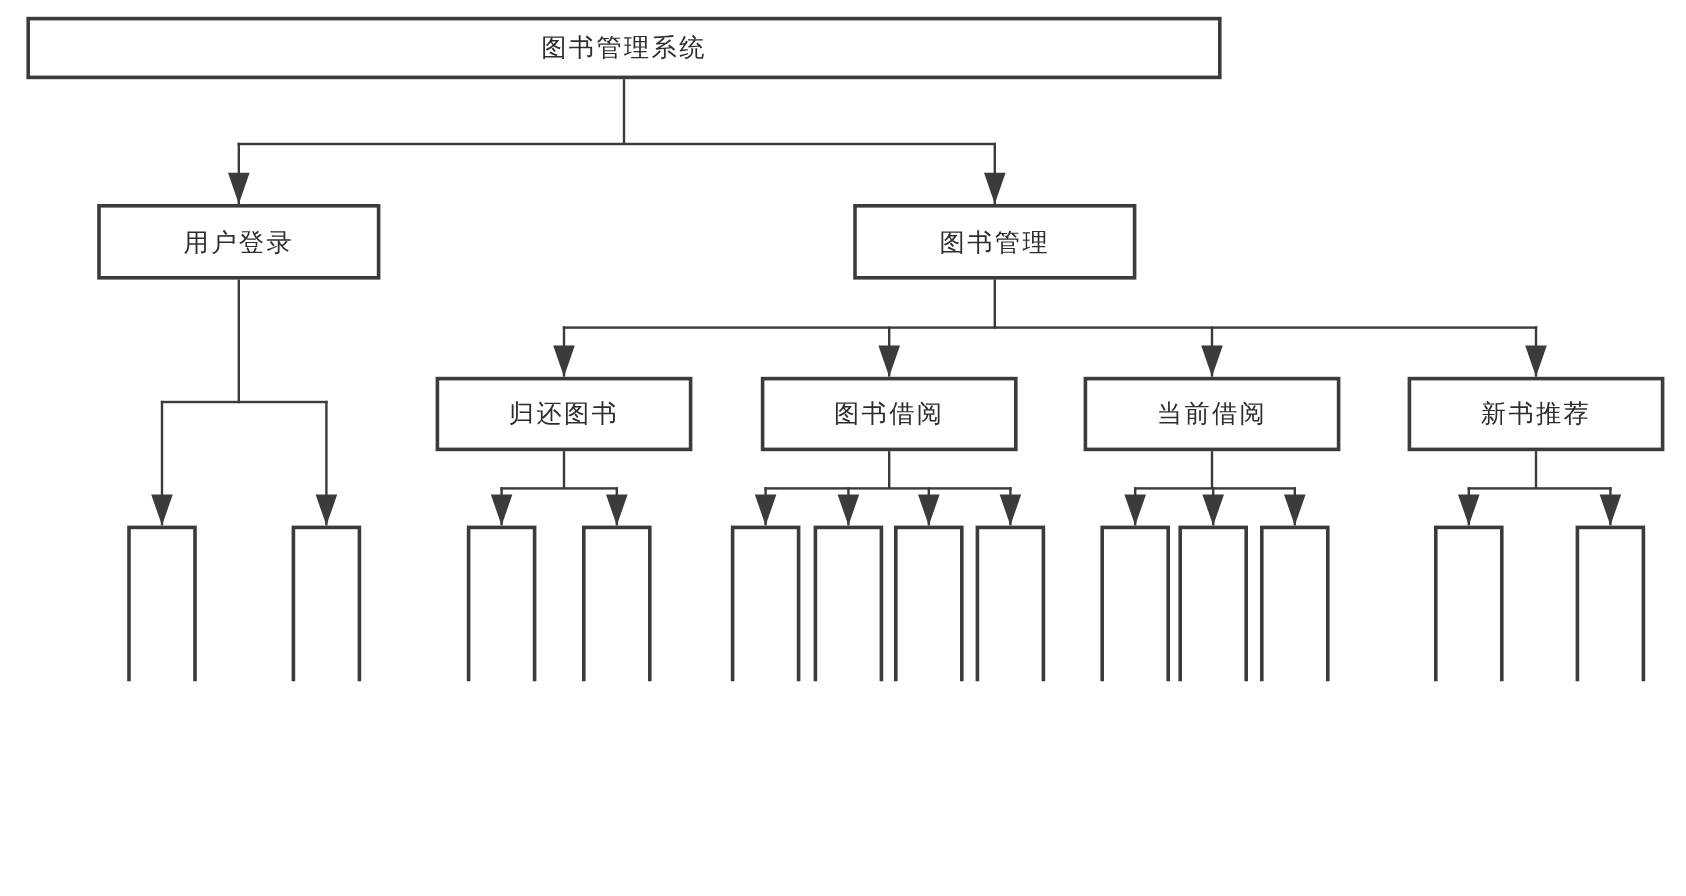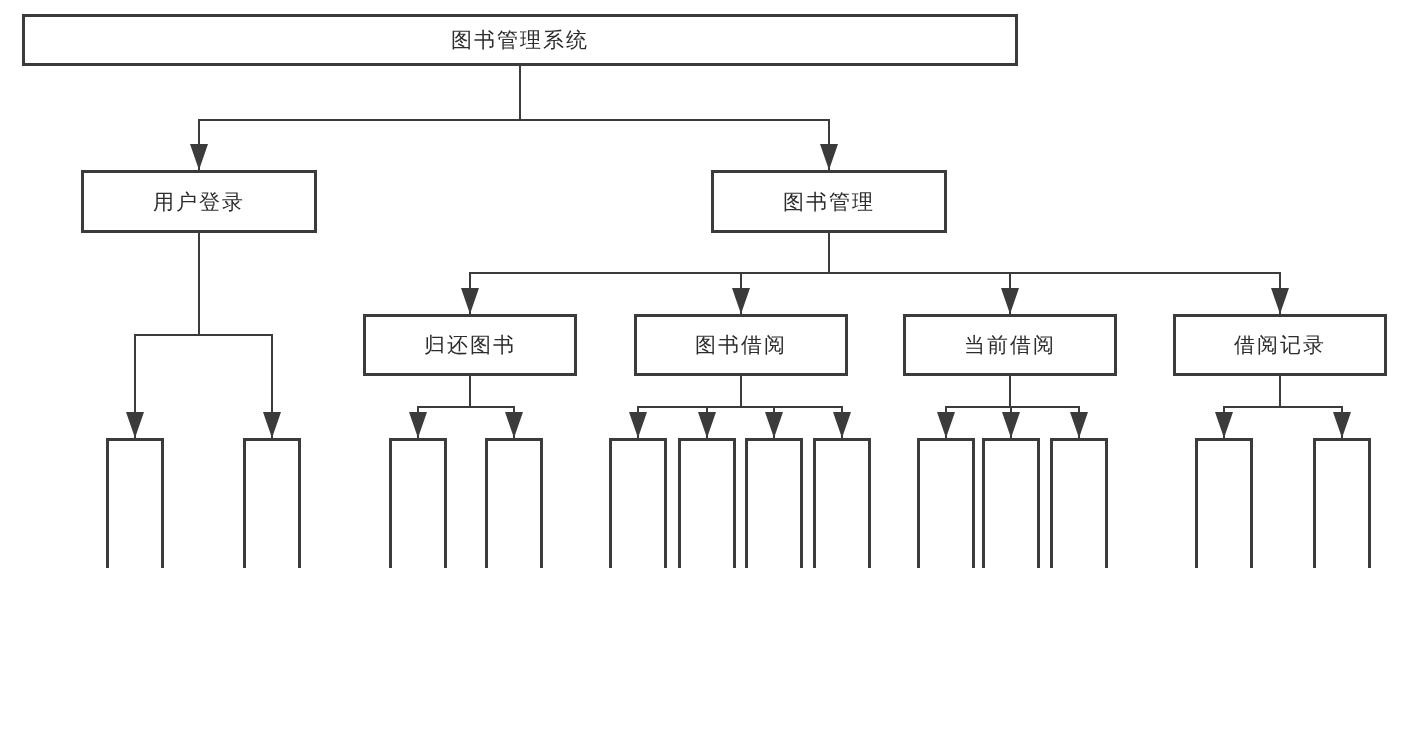--- a/index.html
+++ b/index.html
@@ -77,21 +77,21 @@
   <div class="hbox" style="left:363px;top:314px;width:214px;height:62px;">
     <span>归还图书</span>
   </div>
   <div class="hbox" style="left:903px;top:314px;width:214px;height:62px;">
     <span>当前借阅</span>
   </div>
   <div class="hbox" style="left:634px;top:314px;width:214px;height:62px;">
     <span>图书借阅</span>
   </div>
   <div class="hbox" style="left:1173px;top:314px;width:214px;height:62px;">
-    <span>借阅记录</span>
+    <span>新书推荐</span>
   </div>
 
   <div class="vline" style="left:469px;top:376px;height:31px;"></div>
   <div class="hline" style="left:417px;top:406px;width:98px;"></div>
   <div class="vline" style="left:417px;top:406px;height:32px;"></div>
   <div class="arrowhead" style="left:409px;top:412px;"></div>
   <div class="vline" style="left:513px;top:406px;height:32px;"></div>
   <div class="arrowhead" style="left:505px;top:412px;"></div>
 
   <div class="vline" style="left:740px;top:376px;height:31px;"></div>

